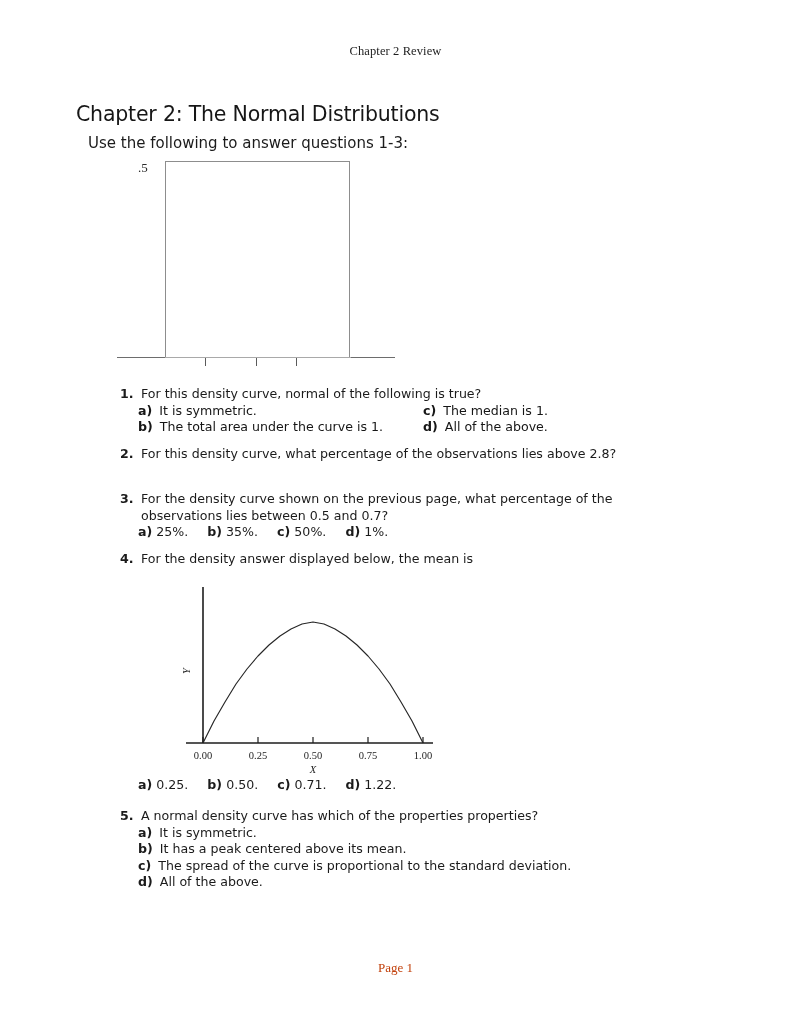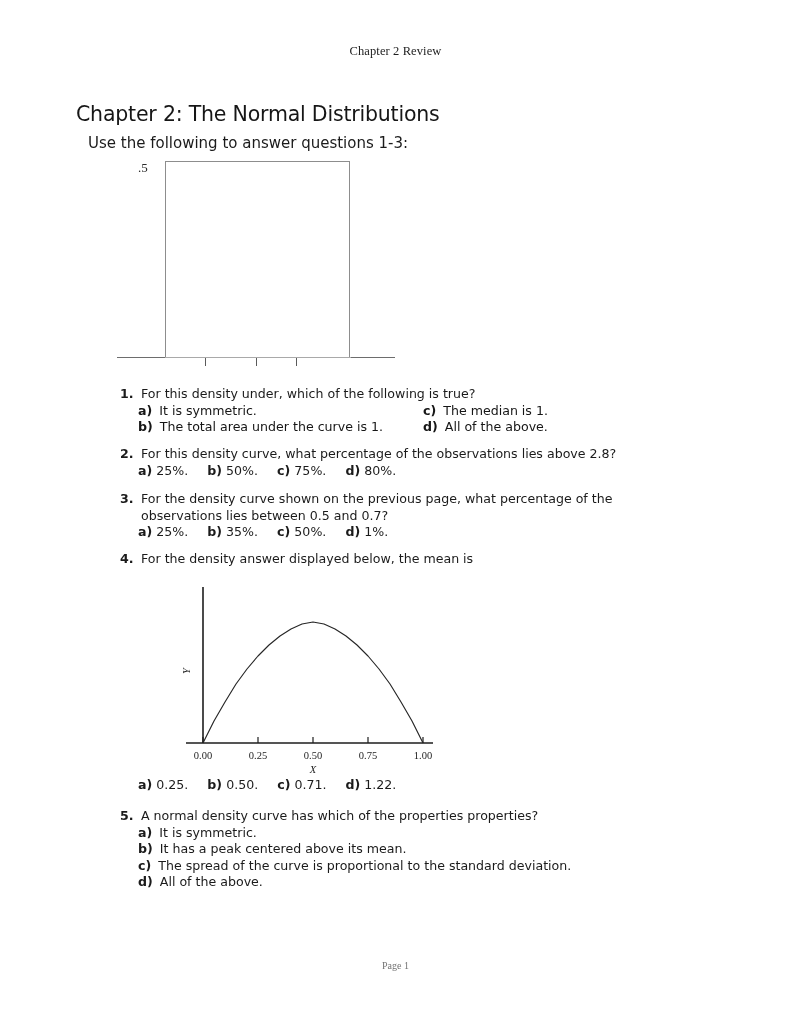--- a/index.html
+++ b/index.html
@@ -191,22 +191,22 @@
   .fig-parabola svg { display: block; }
 
   
   .page-footer {
     position: absolute;
     top: 960px;
     left: 0;
     width: 791px;
     text-align: center;
     font-family: "Liberation Serif", "DejaVu Serif", serif;
-    font-size: 10px;
-    color: #737373;
+    font-size: 13px;
+    color: #c2410c;
   }
 </style>
 </head>
 <body>
 
 <div class="page">
 
   <div class="running-header">Chapter 2 Review</div>
 
   <h1 class="doc-title">Chapter 2: The Normal Distributions</h1>
@@ -219,21 +219,21 @@
     <div class="baseline"></div>
     <div class="baseline-mid"></div>
     <div class="tick" style="left:95px;"></div>
     <div class="tick" style="left:146px;"></div>
     <div class="tick" style="left:186px;"></div>
   </div>
 
   <div class="q-block" style="top:386px;">
     <div class="q-line">
       <span class="q-num">1.</span>
-      <span class="q-text">For this density under, which of the following is true?</span>
+      <span class="q-text">For this density curve, normal of the following is true?</span>
     </div>
     <div class="opt-two-col" style="height:34px;">
       <div class="col-a">
         <div class="pair">
           <span class="opt-letter">a)</span>
           <span class="opt-text">It is symmetric.</span>
         </div>
         <div class="pair">
           <span class="opt-letter">b)</span>
           <span class="opt-text">The total area under the curve is 1.</span>
@@ -250,26 +250,20 @@
         </div>
       </div>
     </div>
   </div>
 
   <div class="q-block" style="top:446px;">
     <div class="q-line">
       <span class="q-num">2.</span>
       <span class="q-text">For this density curve, what percentage of the observations lies above 2.8?</span>
     </div>
-    <div class="opt-inline">
-      <span class="item"><b>a)</b> <span>25%.</span></span>
-      <span class="item"><b>b)</b> <span>50%.</span></span>
-      <span class="item"><b>c)</b> <span>75%.</span></span>
-      <span class="item"><b>d)</b> <span>80%.</span></span>
-    </div>
   </div>
 
   <div class="q-block" style="top:491px; width:570px;">
     <div class="q-line">
       <span class="q-num">3.</span>
       <span class="q-text">For the density curve shown on the previous page, what percentage of the observations lies between 0.5 and 0.7?</span>
     </div>
     <div class="opt-inline">
       <span class="item"><b>a)</b> <span>25%.</span></span>
       <span class="item"><b>b)</b> <span>35%.</span></span>

